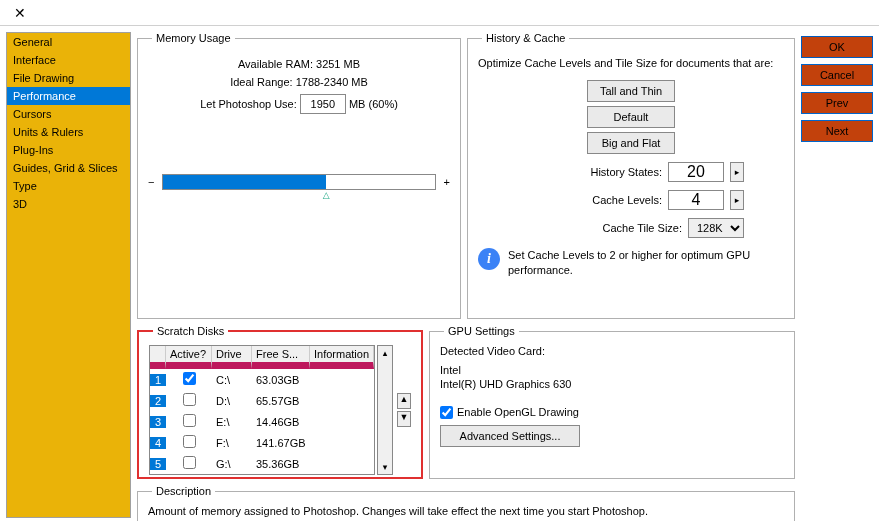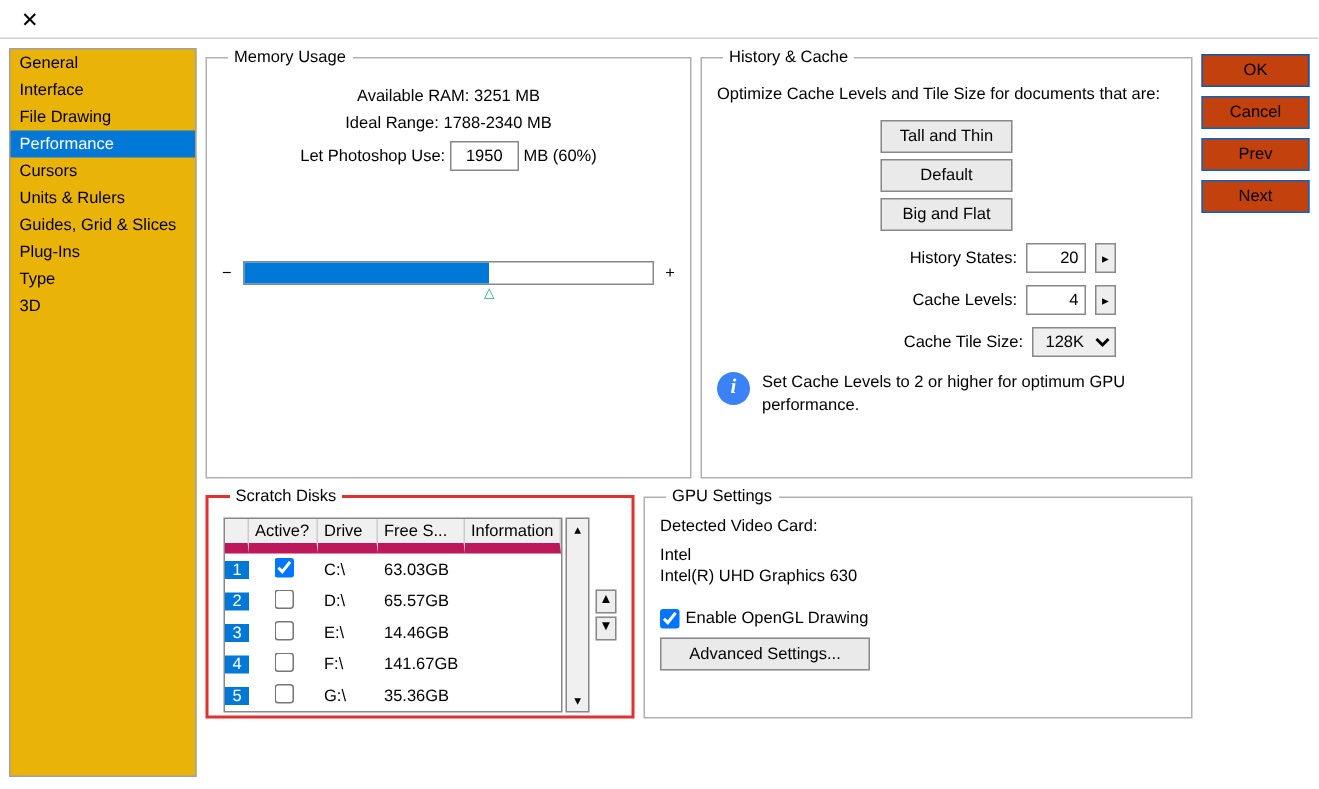--- a/index.html
+++ b/index.html
@@ -29,21 +29,21 @@
 .slider { flex: 1; height: 16px; border: 1px solid #888; background: #fff; position: relative; }
 .slider-fill { position: absolute; left: 0; top: 0; bottom: 0; width: 60%; background: #0078d7; }
 .slider-mark { position: absolute; top: 15px; left: 60%; font-size: 9px; color: #2a8; transform: translateX(-50%); }
 
 .cachegrp { flex: 1; height: 287px; }
 .cache-text { margin: 4px 0 10px 0; line-height: 1.3; }
 .cache-btns { display: flex; flex-direction: column; align-items: center; gap: 4px; }
 .btn { min-width: 88px; height: 22px; border: 1px solid #888; background: #eaeaea; font-size: 11px; cursor: pointer; }
 .cache-ctrl { display: flex; align-items: center; justify-content: flex-end; gap: 6px; margin: 8px 40px 0 0; }
 .cache-ctrl .lbl { text-align: right; }
-.numbox { width: 40px; height: 20px; border: 1px solid #888; text-align: right; padding: 0 4px; font-size: 11px; }
+.numbox { width: 56px; height: 20px; border: 1px solid #888; text-align: center; padding: 0 4px; font-size: 16px; }
 .stepper { width: 14px; height: 20px; border: 1px solid #888; background: #eee; font-size: 9px; display: flex; align-items: center; justify-content: center; }
 .tile-sel { width: 56px; height: 20px; border: 1px solid #888; font-size: 11px; padding-left: 4px; }
 .info-row { display: flex; align-items: flex-start; gap: 8px; margin-top: 10px; }
 .info-icon { width: 22px; height: 22px; border-radius: 50%; background: #3b82f6; color: #fff; display: flex; align-items: center; justify-content: center; font-weight: bold; font-style: italic; font-family: serif; font-size: 14px; }
 .info-text { flex: 1; font-size: 11px; line-height: 1.3; }
 
 .scratchgrp { width: 260px; height: 154px; border: 2px solid #e03030; }
 .sd-table { display: flex; }
 .sd-main { flex: 1; border: 1px solid #888; }
 .sd-head { display: flex; background: #f0f0f0; font-size: 11px; }
@@ -82,22 +82,22 @@
 </div>
 
 <div class="body">
   <div class="sidebar">
     <div class="side-item">General</div>
     <div class="side-item">Interface</div>
     <div class="side-item">File Drawing</div>
     <div class="side-item sel">Performance</div>
     <div class="side-item">Cursors</div>
     <div class="side-item">Units &amp; Rulers</div>
+    <div class="side-item">Plug-Ins</div>
     <div class="side-item">Guides, Grid &amp; Slices</div>
-    <div class="side-item">Plug-Ins</div>
     <div class="side-item">Type</div>
     <div class="side-item">3D</div>
   </div>
 
   <div class="main">
     <div class="row1">
       <fieldset class="memgrp">
         <legend>Memory Usage</legend>
         <div class="memrow">
           <span class="lbl">Available RAM:</span>
@@ -222,20 +222,24 @@
           <div>Intel(R) UHD Graphics 630</div>
         </div>
         <div class="gpu-chk">
           <input type="checkbox" checked="" style="">
           <span>Enable OpenGL Drawing</span>
         </div>
         <button class="btn" style="min-width:140px">Advanced Settings...</button>
       </fieldset>
     </div>
 
+    <fieldset class="descgrp">
+      <legend>Description</legend>
+      <div class="desc-text">Amount of memory assigned to Photoshop. Changes will take effect the next time you start Photoshop.</div>
+    </fieldset>
   </div>
 
   <div class="rightbtns">
     <button class="rbtn def">OK</button>
     <button class="rbtn">Cancel</button>
     <button class="rbtn">Prev</button>
     <button class="rbtn">Next</button>
   </div>
 </div>
 

